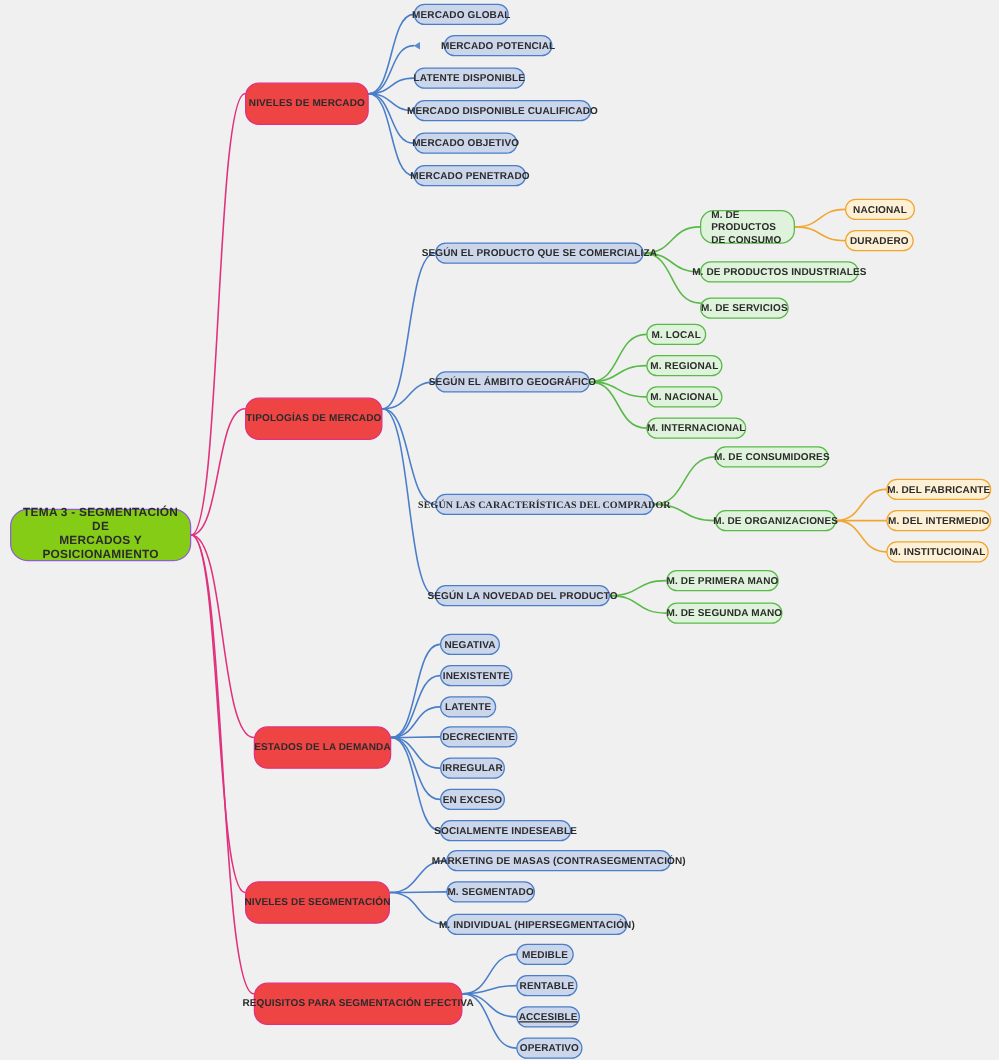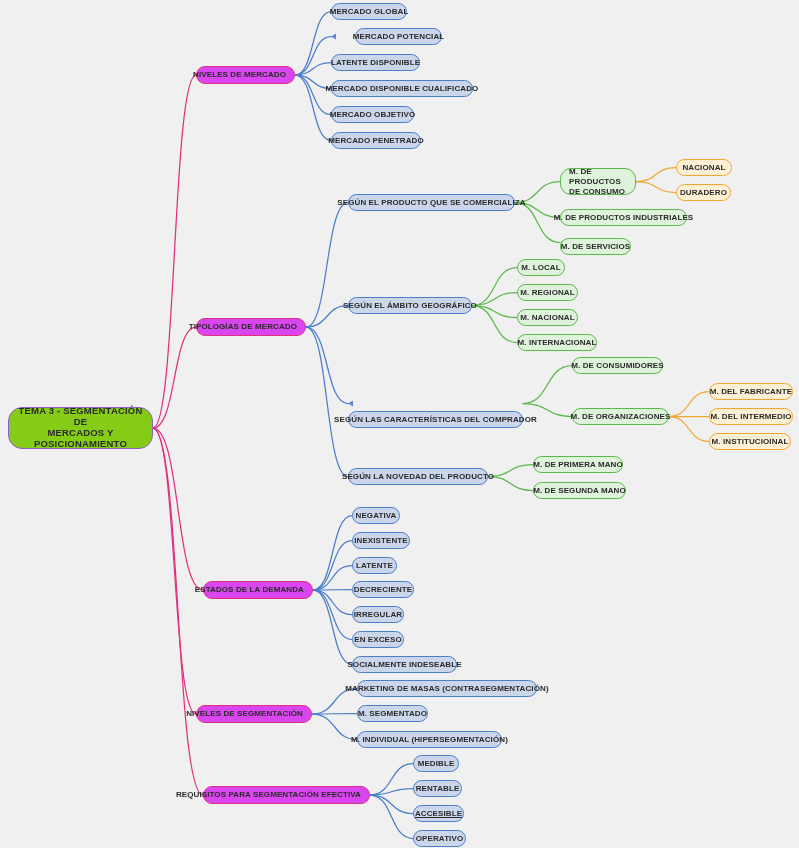--- a/index.html
+++ b/index.html
@@ -48,25 +48,24 @@
     background: #84cc16;
     border-color: #8d5fd3;
     border-width: 1.6px;
     border-radius: 14px;
     font-size: 9.5px;
     white-space: normal;
     padding: 0 7px;
     letter-spacing: 0.2px;
   }
   .node.lvl-1 {
-    background: #d946ef;
+    background: #ef4444;
     border-color: #e0317f;
     font-size: 8px;
-    padding: 0 8px;
-    justify-content: flex-end;
+    padding: 16px 8px;
   }
   .node.lvl-2 {
     background: #ccd6eb;
     border-color: #4a7ec9;
     font-size: 8px;
     padding: 0 8px;
   }
   .node.lvl-3 {
     background: #dff2dc;
     border-color: #5ab94a;
@@ -235,21 +234,21 @@
     </div>
     <div class="node lvl-3" style="left: 517px; top: 284px; width: 61px; height: 17px;">
       <span>M. REGIONAL</span>
     </div>
     <div class="node lvl-3" style="left: 517px; top: 309px; width: 61px; height: 17px;">
       <span>M. NACIONAL</span>
     </div>
     <div class="node lvl-3" style="left: 517px; top: 334px; width: 80px; height: 17px;">
       <span>M. INTERNACIONAL</span>
     </div>
-    <div class="node lvl-2" style="left: 348px; top: 411px; width: 175px; height: 17px;">
+    <div class="node lvl-2" style="left: 348px; top: 395px; width: 175px; height: 17px; font-family: Liberation Serif, serif;">
       <span>SEGÚN LAS CARACTERÍSTICAS DEL COMPRADOR</span>
     </div>
     <div class="node lvl-3" style="left: 572px; top: 357px; width: 91px; height: 17px;">
       <span>M. DE CONSUMIDORES</span>
     </div>
     <div class="node lvl-3" style="left: 572px; top: 408px; width: 97px; height: 17px;">
       <span>M. DE ORGANIZACIONES</span>
     </div>
     <div class="node lvl-4" style="left: 709px; top: 383px; width: 84px; height: 17px;">
       <span>M. DEL FABRICANTE</span>

